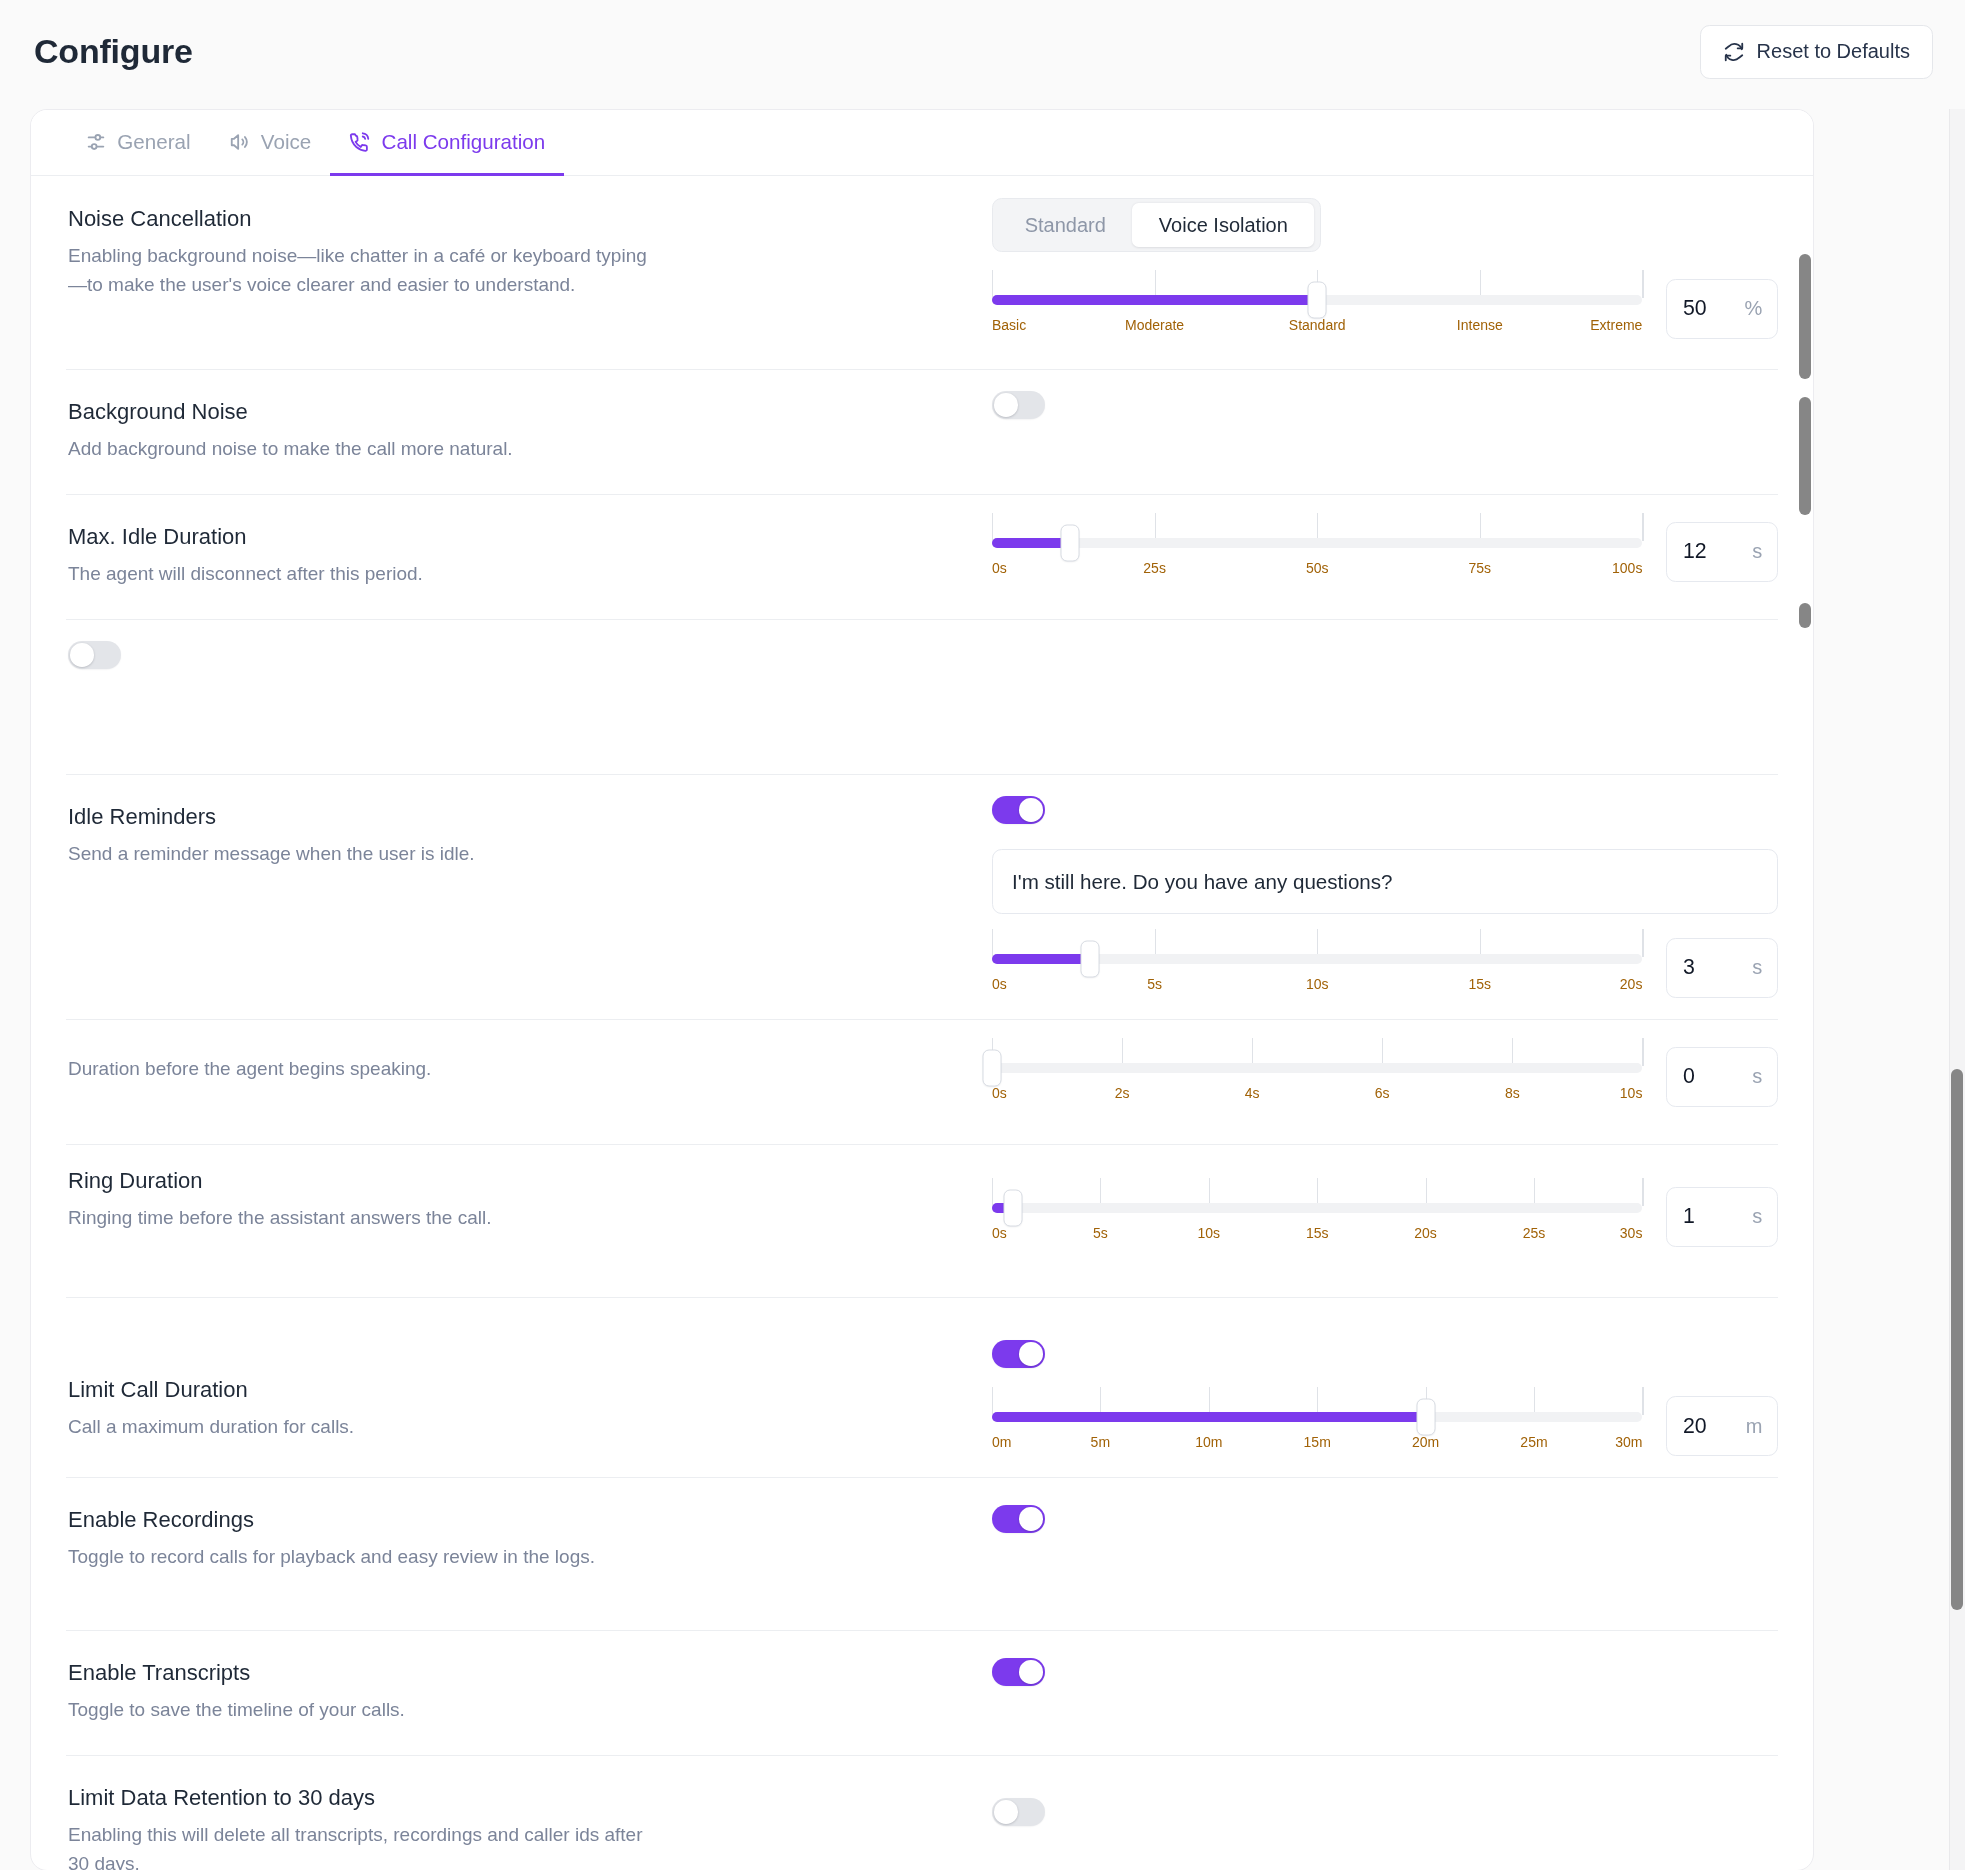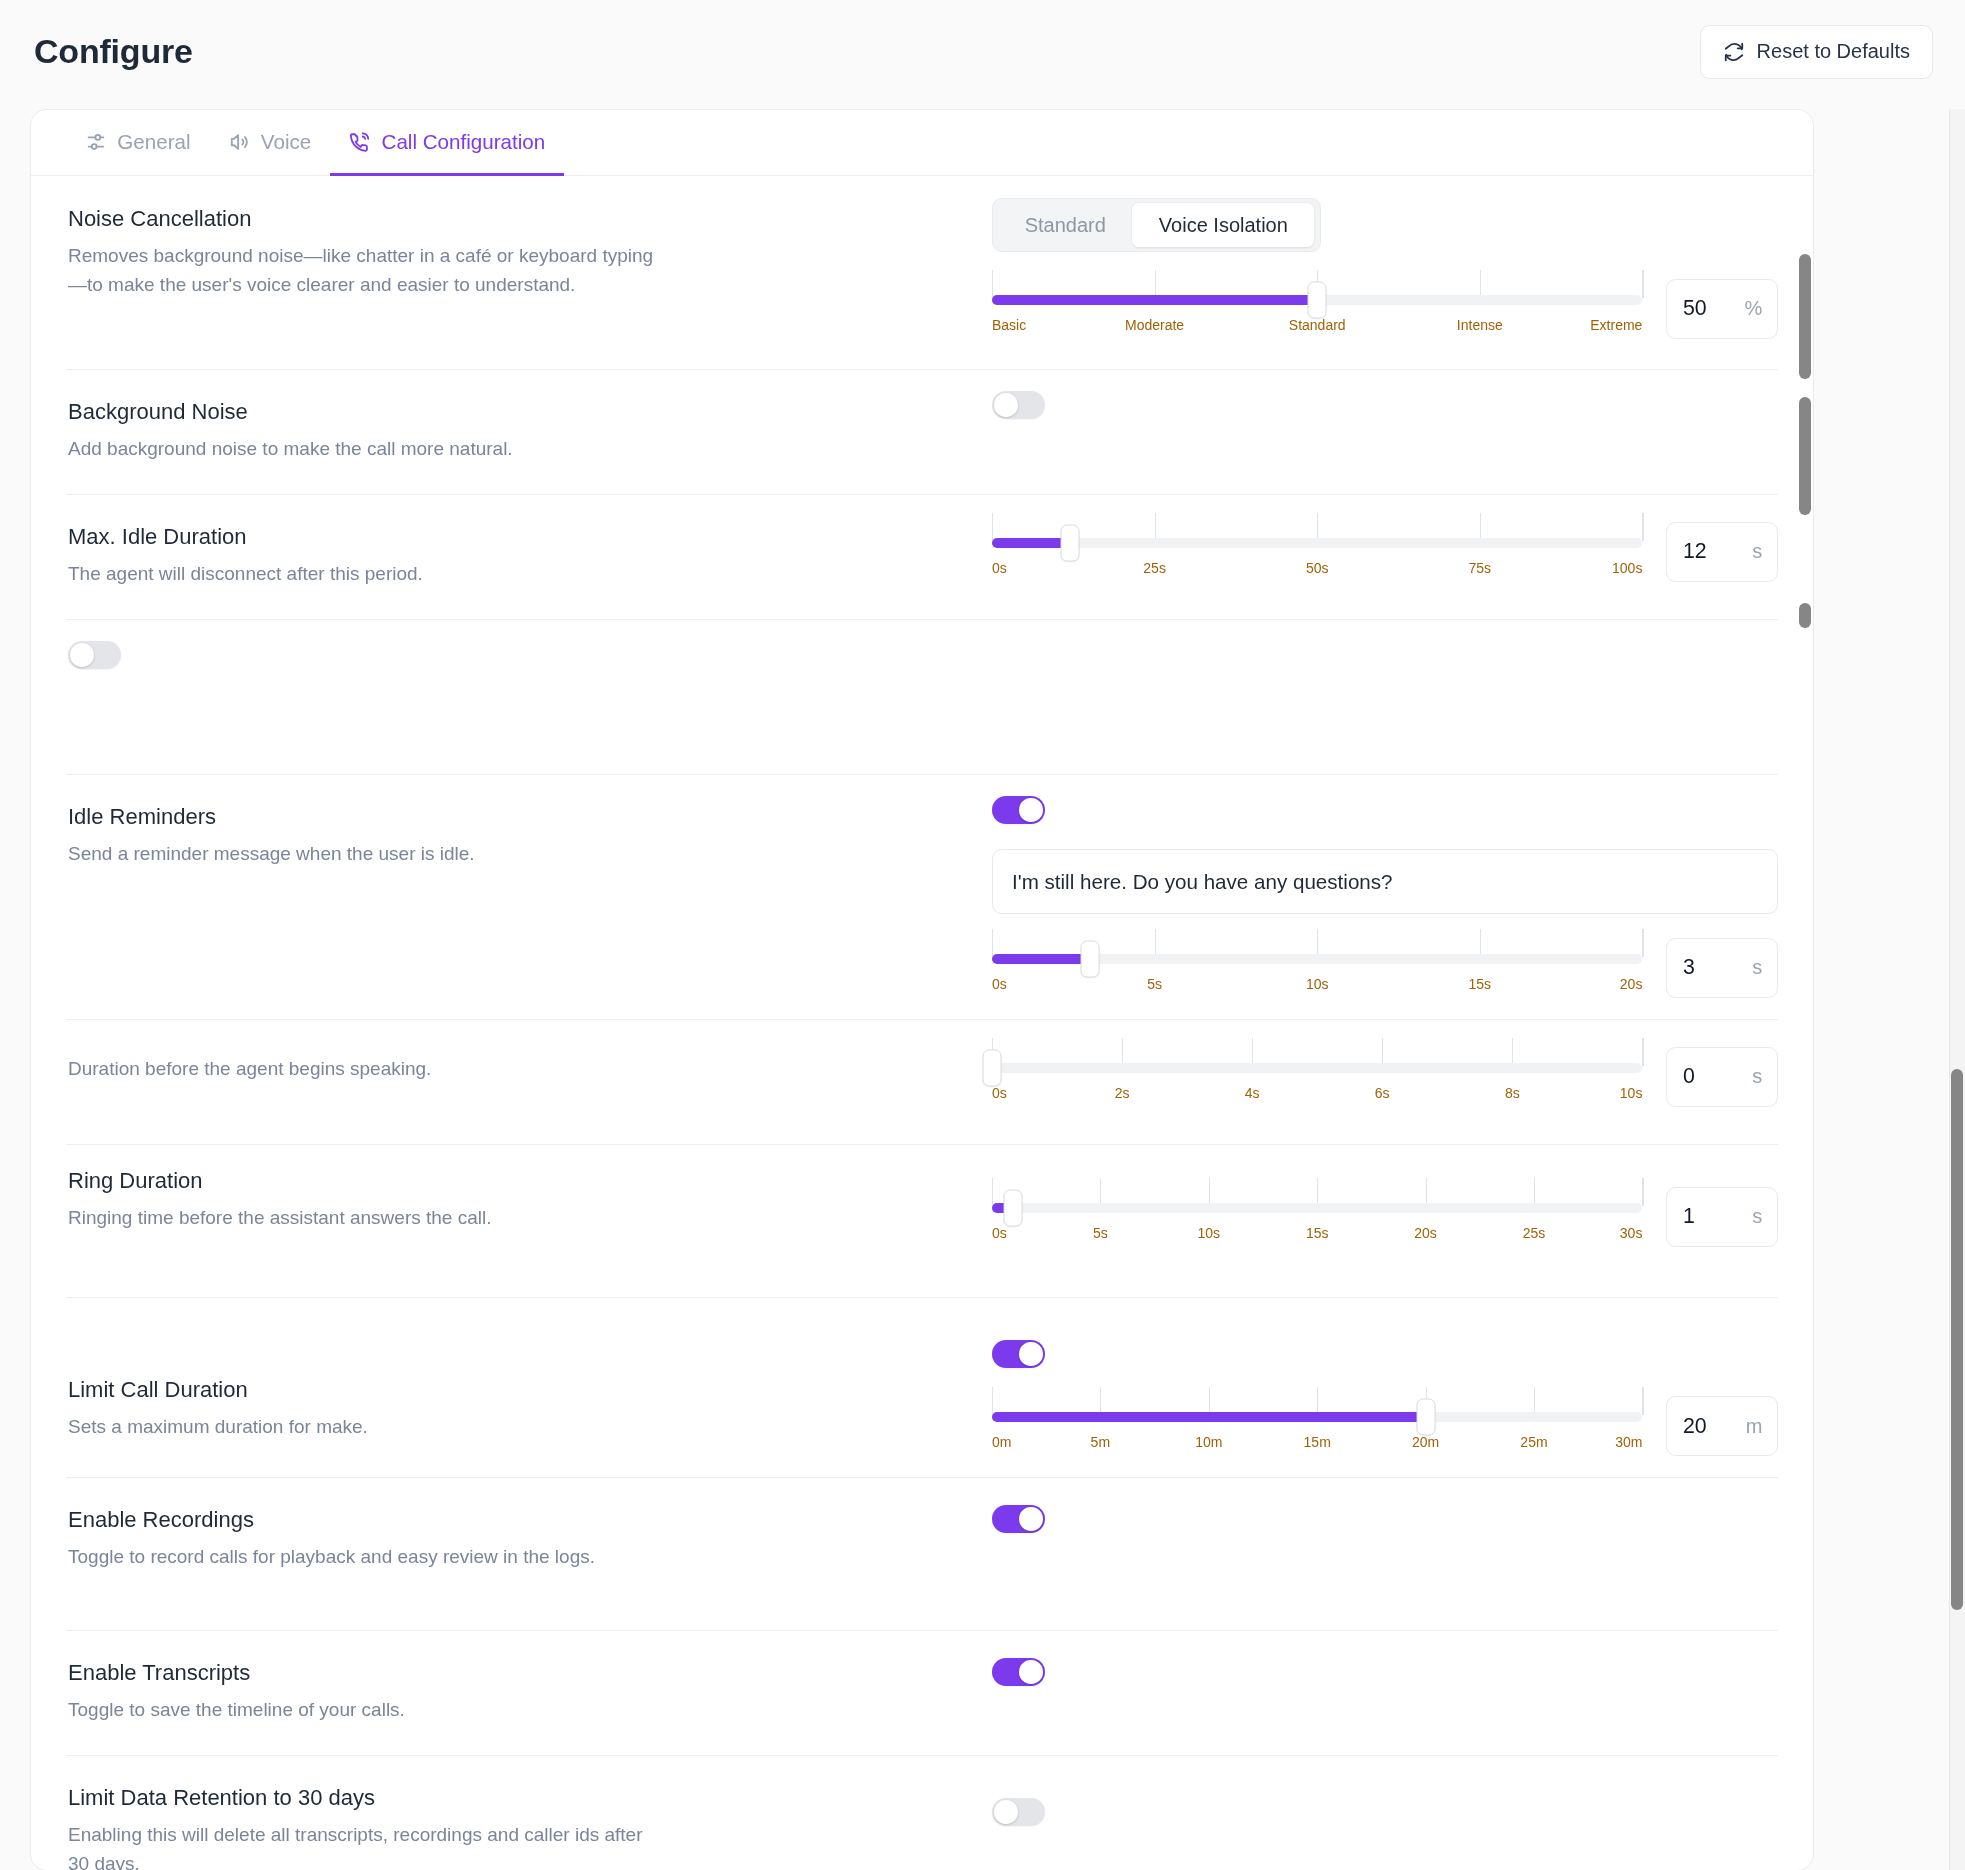--- a/index.html
+++ b/index.html
@@ -201,21 +201,21 @@
       </span>
       <span>Call Configuration</span>
     </div>
   </div>
 
   <div class="rows">
 
     <div class="row" style="height:193px">
       <div class="col-left">
         <div class="r-title">Noise Cancellation</div>
-        <div class="r-desc">Removes background noise—like chatter in a café or keyboard typing—to make the user's voice clearer and easier to understand.</div>
+        <div class="r-desc">Enabling background noise—like chatter in a café or keyboard typing—to make the user's voice clearer and easier to understand.</div>
       </div>
       <div class="col-right">
         <div class="segmented">
           <div class="seg">Standard</div>
           <div class="seg on">Voice Isolation</div>
         </div>
         <div class="slider-row" style="margin-top:26.5px">
           <div class="slider-wrap">
             <div class="ticks">
               <div class="tick" style="left:0%"></div>
@@ -411,21 +411,21 @@
             <span class="v">1</span>
             <span class="u">s</span>
           </div>
         </div>
       </div>
     </div>
 
     <div class="row" style="height:180px">
       <div class="col-left" style="padding-top:78px">
         <div class="r-title">Limit Call Duration</div>
-        <div class="r-desc">Sets a maximum duration for make.</div>
+        <div class="r-desc">Call a maximum duration for calls.</div>
       </div>
       <div class="col-right" style="padding-top:43px">
         <div class="toggle on">
             <div class="dot"></div>
           </div>
         <div class="slider-row" style="margin-top:28px">
           <div class="slider-wrap">
             <div class="ticks">
               <div class="tick" style="left:0%"></div>
                 <div class="tick" style="left:16.66%"></div>

